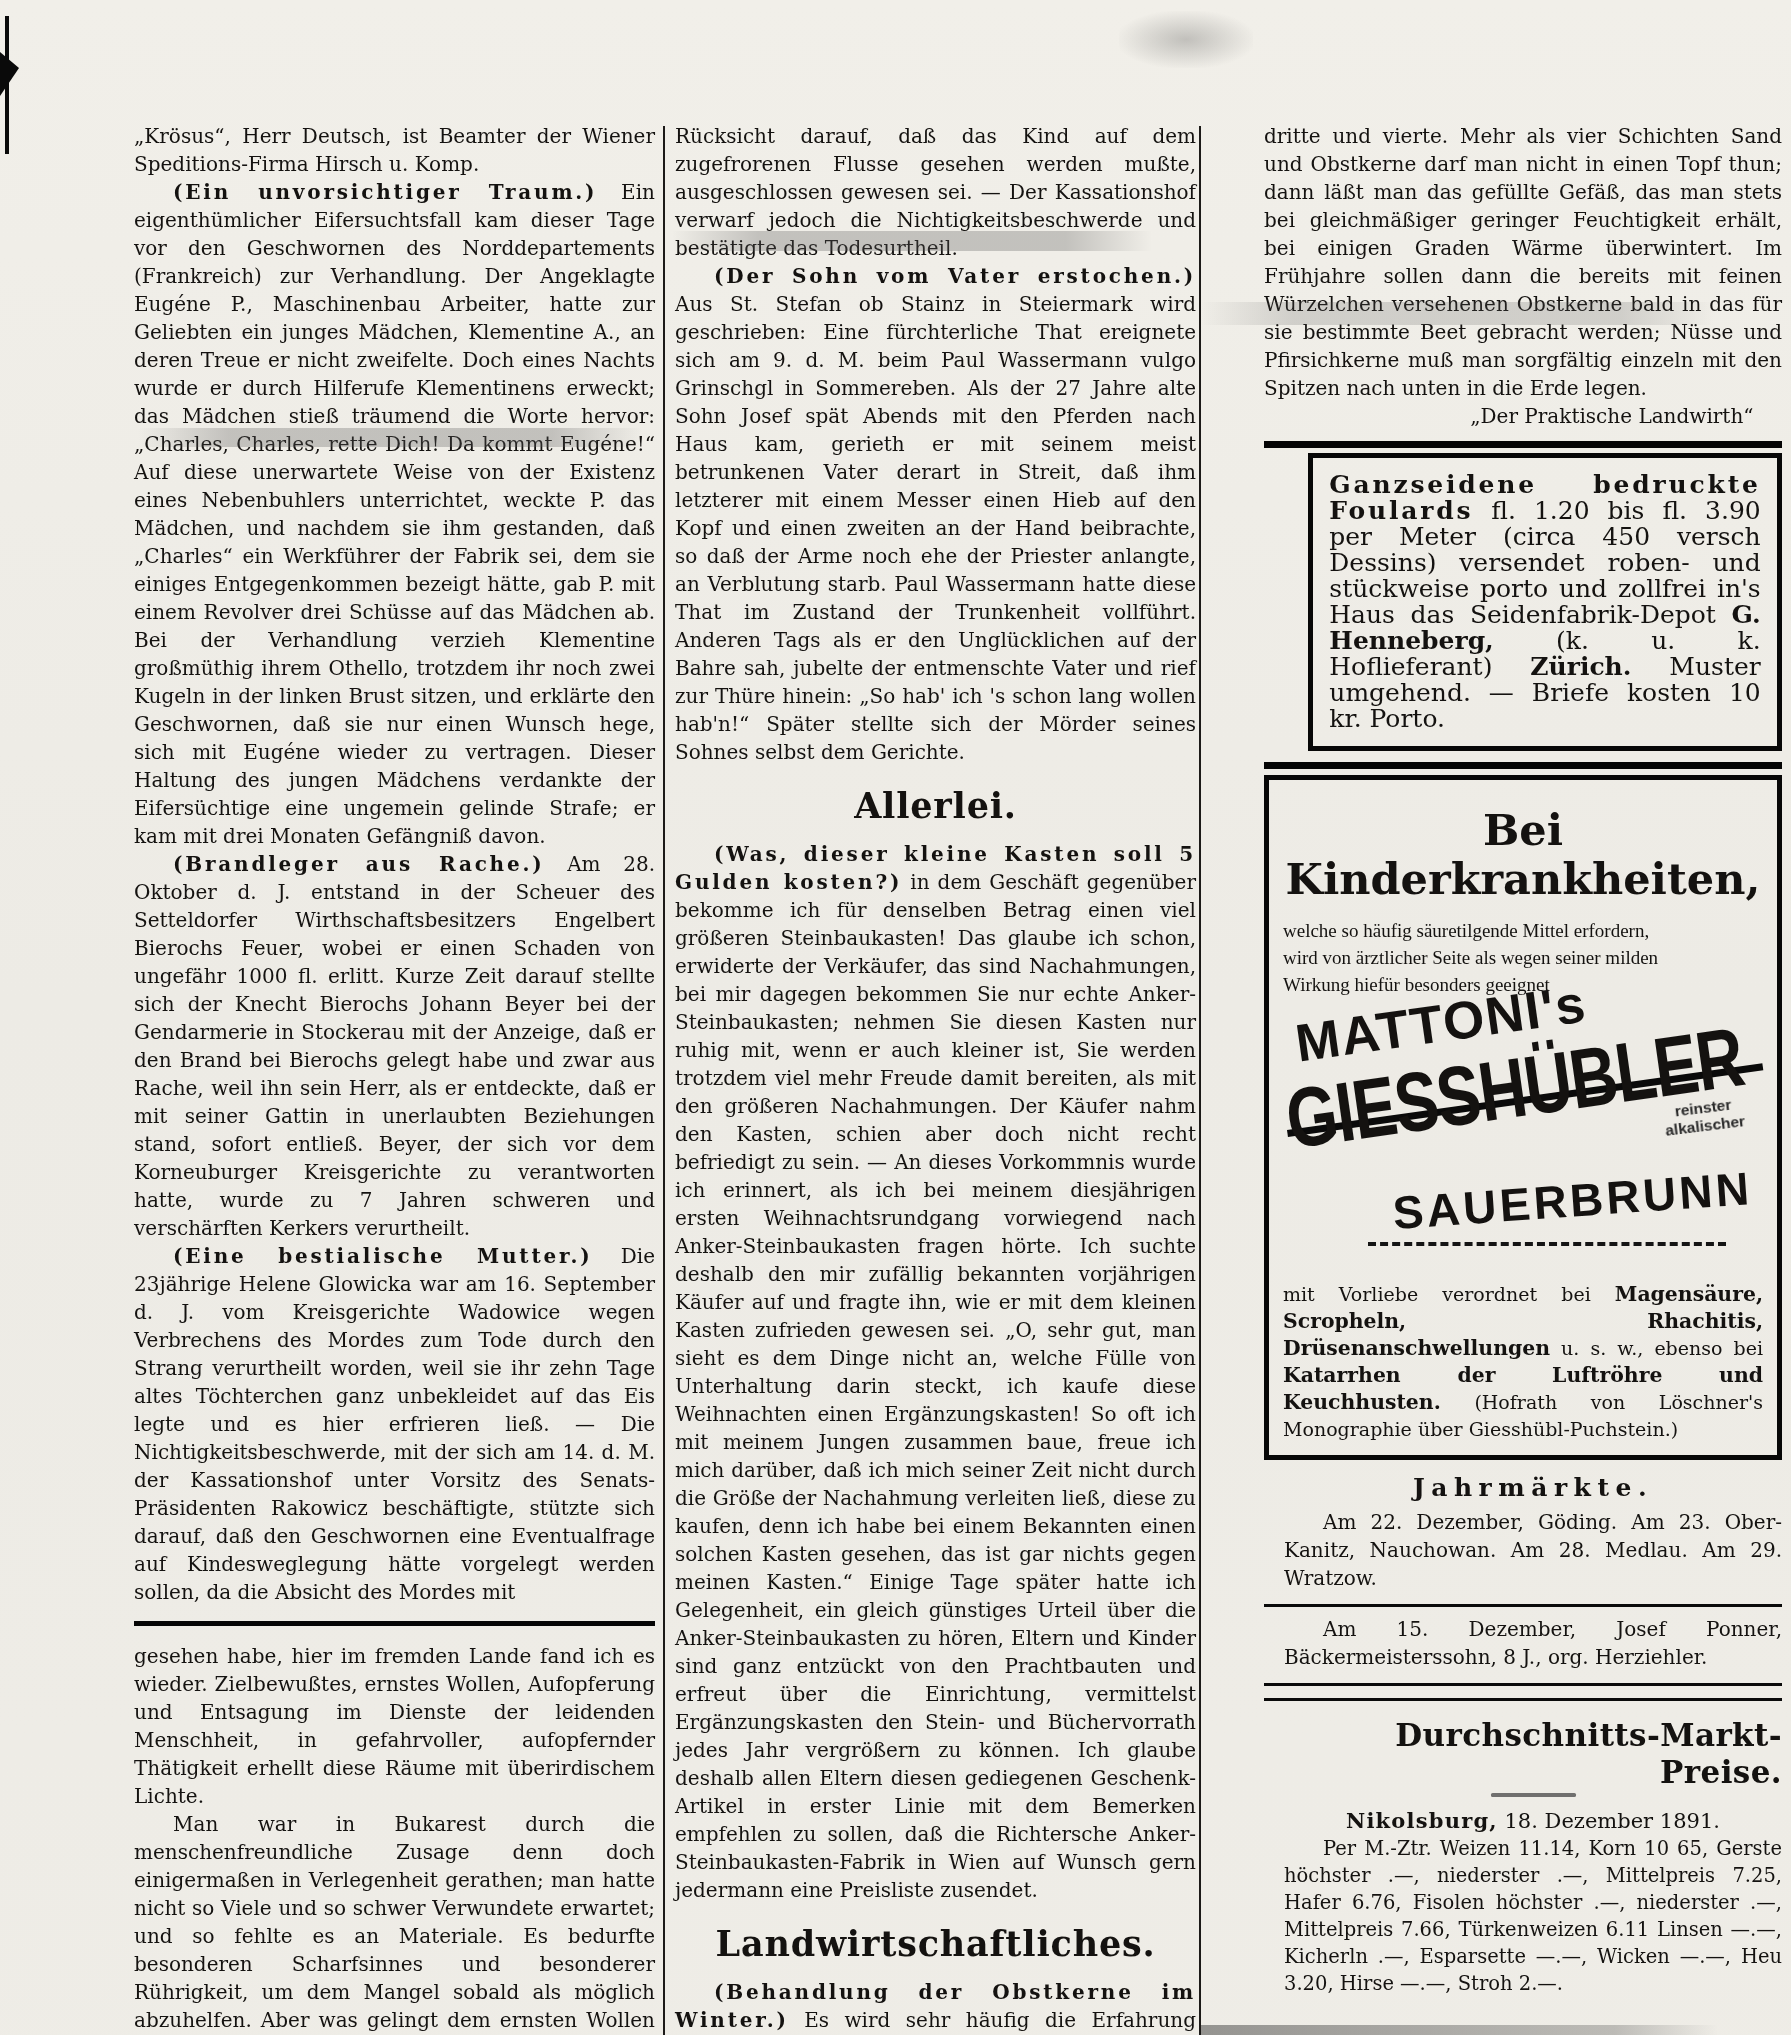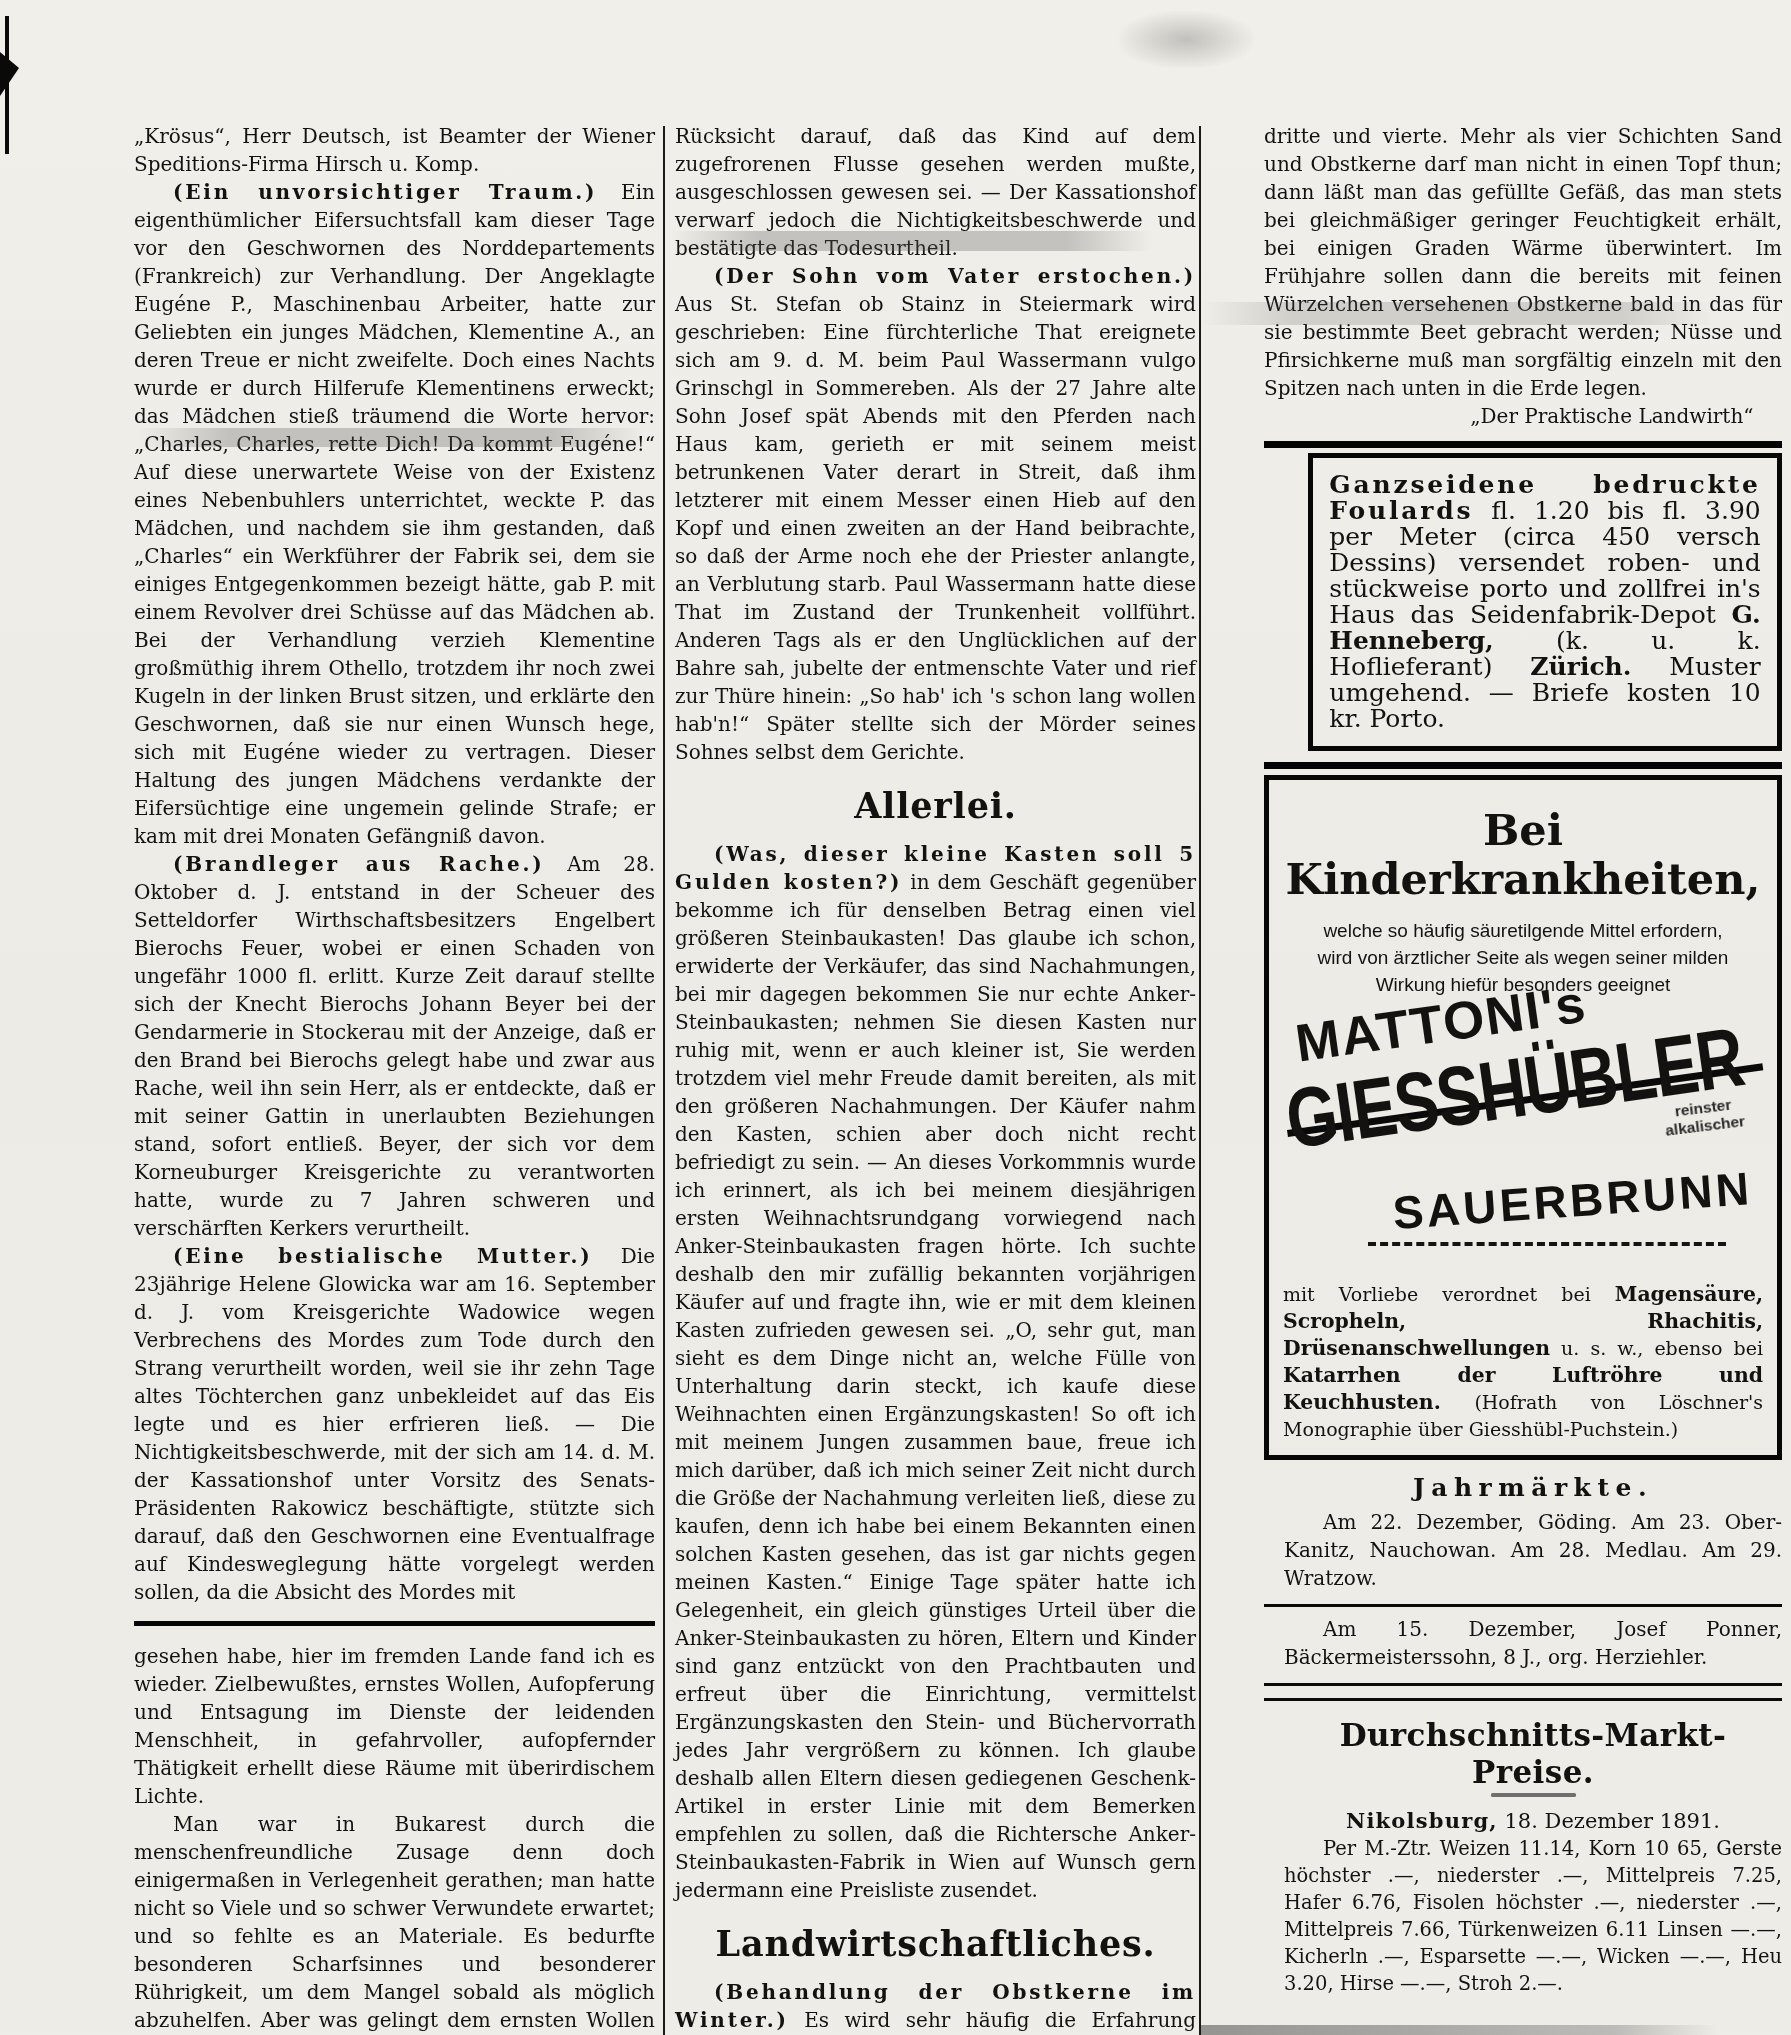--- a/index.html
+++ b/index.html
@@ -22,34 +22,34 @@
   #vrule1{left:663px;top:126px;height:2210px;}
   #vrule2{left:1199px;top:126px;height:2015px;}
   .thick-rule{height:4.9px;background:#050505;margin:14.7px 0 16.3px 0;}
   h2.big{font-size:35px;line-height:41px;font-weight:bold;text-align:center;text-indent:0;margin:19px 0 14px 0;letter-spacing:0.8px;}
   .signature{text-align:right;padding-right:28.5px;text-indent:0;margin:2.4px 0 0 0;}
   .rule-heavy{height:7px;background:#040404;margin:10.6px 0 5.7px 0;}
   .adbox{border:5.3px solid #070707;padding:14px 16.3px;margin:0 0 10.6px 0;}
   .adbox.foulards{font-size:25px;line-height:26px;margin-left:44px;}
   .adbox.mattoni{padding:16.3px 14px 12.2px 14px;}
   .mat-head{font-size:43px;line-height:49px;font-weight:bold;text-align:center;margin:10.6px 0 12.2px 0;font-family:"DejaVu Serif",serif;}
-  .mat-sub{font-size:19px;line-height:27px;text-align:center;text-indent:0;margin:0;font-family:Liberation Sans, sans-serif;}
+  .mat-sub{font-size:19px;line-height:27px;text-indent:0;margin:0;font-family:Liberation Serif, serif;}
   .mat-logo{position:relative;height:261px;margin:16.3px 0 4.1px 0;}
   .mat-b1{position:absolute;left:11.4px;top:16.3px;font-family:"Liberation Sans",sans-serif;font-weight:bold;font-size:53px;letter-spacing:1.6px;transform:rotate(-8deg);transform-origin:left top;}
   .mat-diag1{position:absolute;left:4.1px;top:116px;width:480px;height:7px;background:#0a0a0a;transform:rotate(-8deg);transform-origin:left top;}
   .mat-b2{position:absolute;left:2.4px;top:92px;font-family:"Liberation Sans",sans-serif;font-weight:bold;font-size:84px;letter-spacing:-1.6px;transform:rotate(-8deg) scaleX(0.78);transform-origin:left top;white-space:nowrap;}
   .mat-small{position:absolute;right:19px;top:85px;font-family:"Liberation Sans",sans-serif;font-weight:bold;font-size:15.5px;line-height:18px;color:#2a2a2a;transform:rotate(-7deg);text-align:center;filter:blur(0.4px);}
   .mat-b3{position:absolute;right:12.2px;top:160px;font-family:"Liberation Sans",sans-serif;font-weight:bold;font-size:46px;letter-spacing:3.3px;transform:rotate(-4deg);transform-origin:right top;}
   .mat-wavy{position:absolute;left:85px;top:228px;width:358px;border-bottom:4.5px dashed #141414;}
   .mat-foot{font-size:19px;line-height:27px;text-align:justify;text-indent:0;margin:5.7px 0 0 0;font-family:"DejaVu Serif",serif;}
   .mat-foot b{font-size:20.4px;}
   .section{margin-top:7.3px;margin-left:20px;}
   h3.sec{font-size:25px;line-height:33px;font-weight:bold;text-align:center;letter-spacing:6.5px;margin:11.4px 0 4.1px 0;text-indent:0;}
   .sec-rule{height:2.8px;background:#0a0a0a;margin:12.2px 0 3.3px 0;}
-  h3.markt-head{font-size:31px;line-height:37px;font-weight:bold;text-align:center;letter-spacing:0.4px;margin:16.3px 0 2.4px 0;text-indent:0;}
+  h3.markt-head{font-size:31px;line-height:37px;font-weight:bold;text-align:right;letter-spacing:0.4px;margin:16.3px 0 2.4px 0;text-indent:0;}
   .markt-squig{width:85px;height:3.3px;margin:0 auto 10.6px auto;background:#3a3a3a;border-radius:1.6px;opacity:.7;}
   .entry-head{text-align:center;text-indent:0;margin:4.1px 0 0 0;font-size:21px;}
   .entry-head .city{font-weight:bold;letter-spacing:1.2px;}
   .markt-body{font-size:19.5px;line-height:27px;}
   
   .art{position:absolute;pointer-events:none;}
   .stamp{left:1119px;top:11.4px;width:134px;height:57px;background:radial-gradient(ellipse at center,rgba(70,70,70,.28),rgba(70,70,70,0) 75%);}
   .edge-tri{left:0;top:52px;width:0;height:0;border-left:19px solid #0a0a0a;border-top:16.3px solid transparent;border-bottom:28.5px solid transparent;}
   .edge-line{left:4.9px;top:16.3px;width:3.7px;height:138px;background:#0a0a0a;}
   .band{background:linear-gradient(90deg,rgba(90,90,90,0) 0%,rgba(90,90,90,.30) 18%,rgba(90,90,90,.30) 82%,rgba(90,90,90,0) 100%);}

